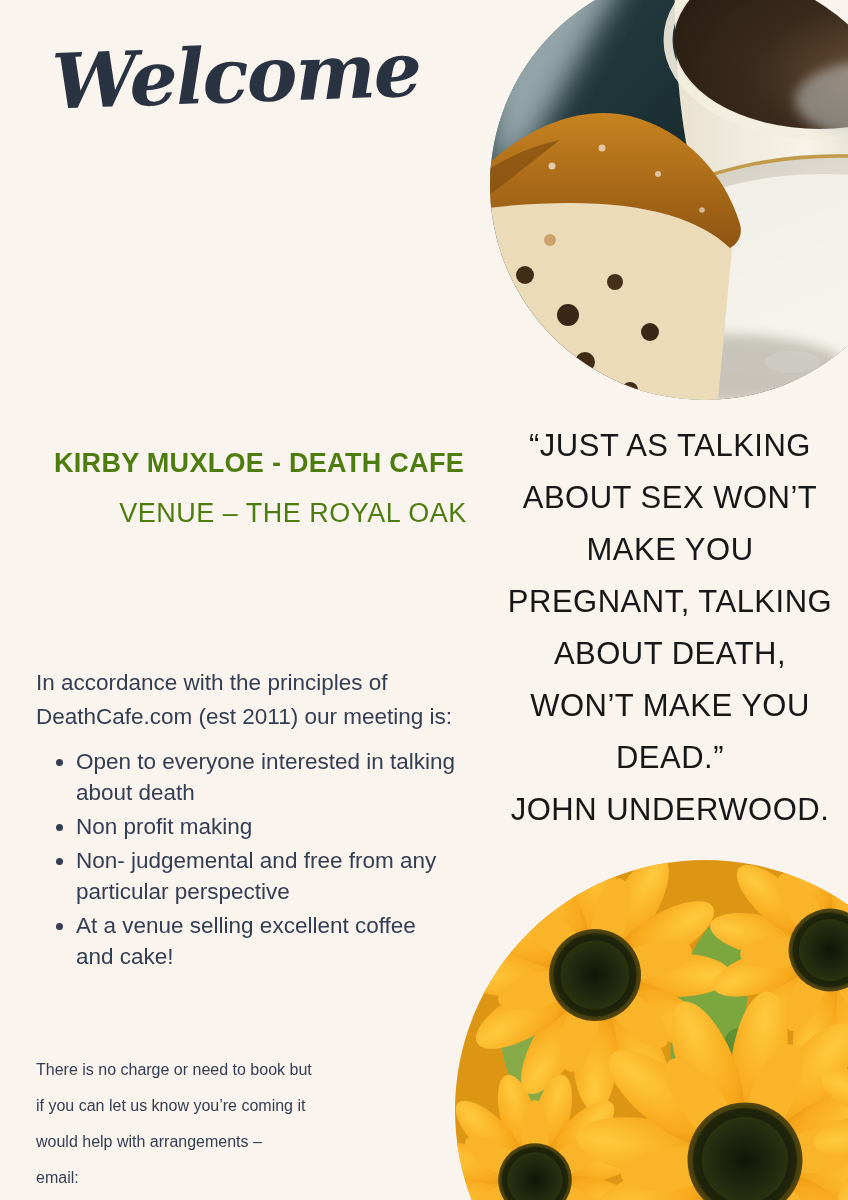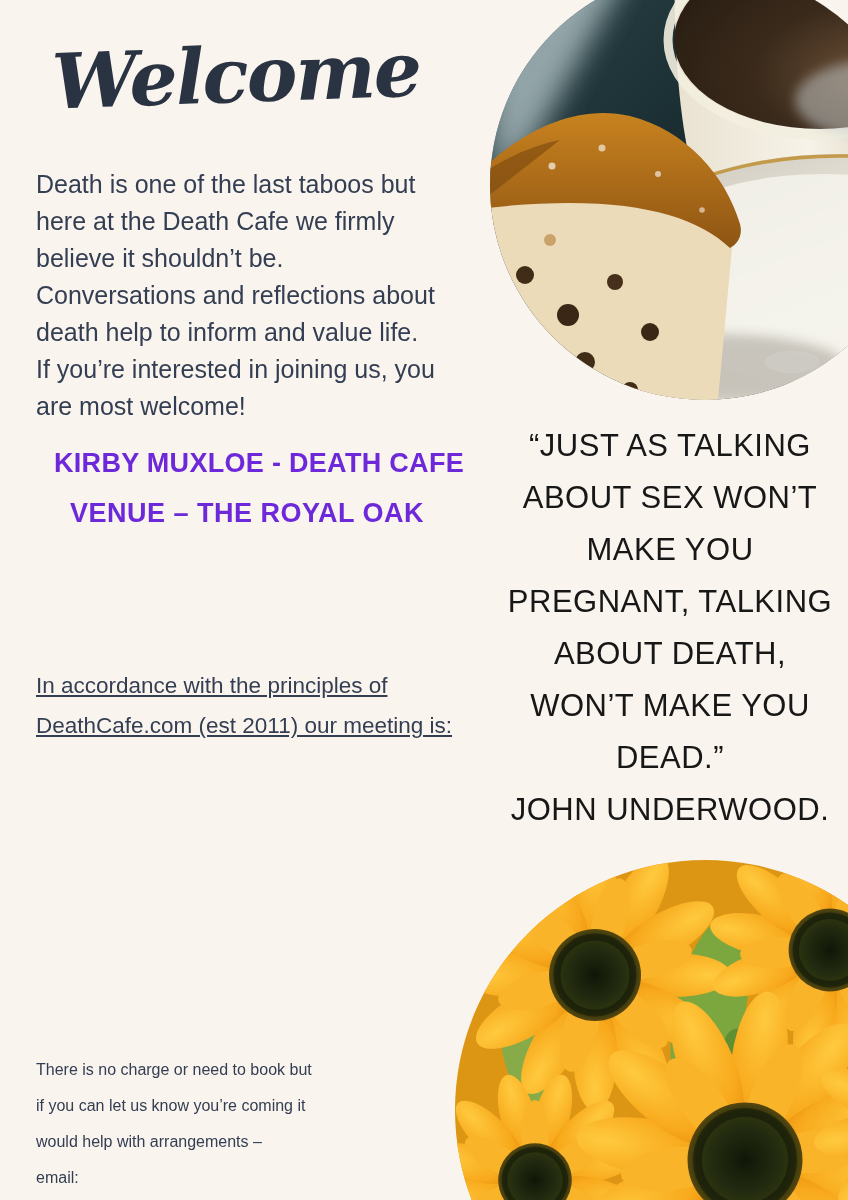--- a/index.html
+++ b/index.html
@@ -19,34 +19,33 @@
     font-size:76px;line-height:1.25;
     color:#2A3342;
     transform:rotate(-2deg);
     letter-spacing:-2px;
   }
   .intro{
     left:36px;top:166px;width:470px;
     font-size:25px;line-height:37px;
     white-space:pre-line;
   }
-  .event{left:36px;top:448px;width:470px;color:#6d28d9;}
+  .event{left:36px;top:448px;width:470px;color:#4d7c0f;}
   .event-title{
     font-size:27px;font-weight:bold;letter-spacing:0.3px;
     margin:0 0 14px 18px;
   }
   .event-line{
     font-size:27px;line-height:40px;letter-spacing:0.5px;
-    margin-left:34px;font-weight:700;
+    margin-left:44px;font-weight:400;text-align:center;
   }
   .principles-intro{
     left:36px;top:666px;width:470px;
-    font-size:22.5px;line-height:40px;
-    white-space:pre-line;
-    text-decoration:underline;
+    font-size:22.5px;line-height:34px;
+    white-space:pre-line;
   }
   .bullets{
     left:36px;top:746px;width:470px;
     font-size:22.5px;line-height:31px;
     margin:0;padding:0 0 0 40px;
   }
   .bullets li{
     white-space:pre-line;
     margin-bottom:3px;
   }
@@ -202,36 +201,38 @@
         <use href="#fl" transform="translate(290,300) scale(1.25) rotate(8)"></use>
         <use href="#fl" transform="translate(487,265) scale(0.95) rotate(-8)"></use>
         <use href="#fl" transform="translate(180,492) scale(1.1) rotate(18)"></use>
         <use href="#fl" transform="translate(445,480) scale(1.05)"></use>
       </g>
     </svg>
   </div>
 
   <div class="abs welcome">Welcome</div>
 
-  <div class="abs intro">Death is one of the last taboos but
-here at the Death Cafe we firmly
-believe it shouldn’t be.
-Conversations and reflections about
-death help to inform and value life.
-If you’re interested in joining us, you
-are most welcome!</div>
 
   <div class="abs event">
     <div class="event-title">KIRBY MUXLOE - DEATH CAFE</div>
     <div class="event-line">VENUE – THE ROYAL OAK</div>
   </div>
 
   <div class="abs principles-intro">In accordance with the principles of
 DeathCafe.com (est 2011) our meeting is:</div>
 
+  <ul class="abs bullets">
+    <li>Open to everyone interested in talking
+about death</li>
+    <li>Non profit making</li>
+    <li>Non- judgemental and free from any
+particular perspective</li>
+    <li>At a venue selling excellent coffee
+and cake!</li>
+  </ul>
 
   <div class="abs contact">There is no charge or need to book but
 if you can let us know you’re coming it
 would help with arrangements –
 email:
 catrina@hardingstoneceremonies.co.uk</div>
 
   <div class="abs quote">
     <div class="quote-text">“JUST AS TALKING
 ABOUT SEX WON’T

